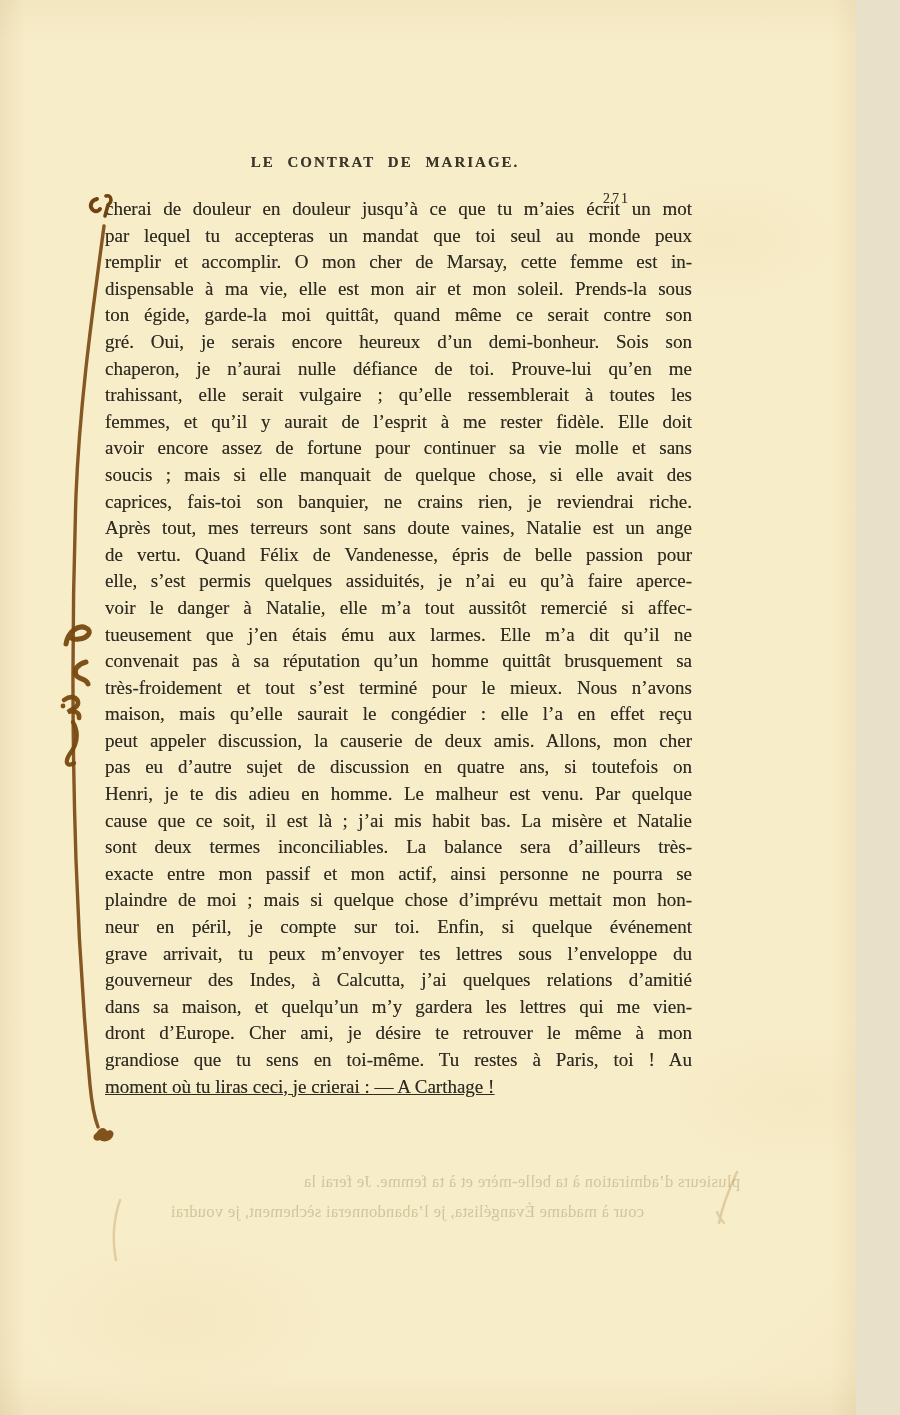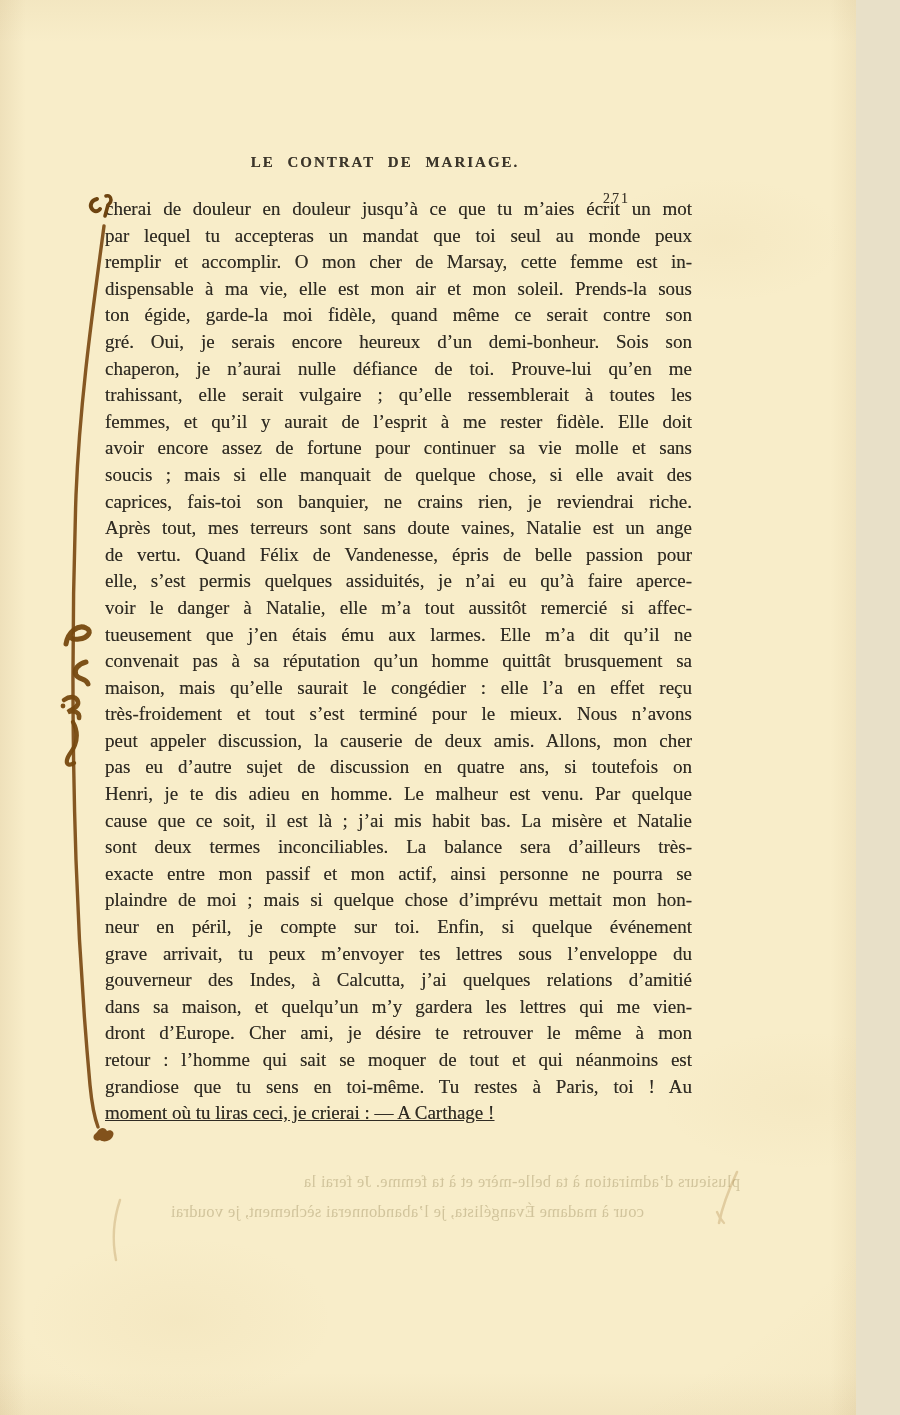--- a/index.html
+++ b/index.html
@@ -67,49 +67,48 @@
 
   <div class="header-title">LE CONTRAT DE MARIAGE.</div>
 
   <div class="folio">271</div>
 
   <div class="textblock">
       <div class="tline">cherai de douleur en douleur jusqu’à ce que tu m’aies écrit un mot</div>
       <div class="tline">par lequel tu accepteras un mandat que toi seul au monde peux</div>
       <div class="tline">remplir et accomplir. O mon cher de Marsay, cette femme est in-</div>
       <div class="tline">dispensable à ma vie, elle est mon air et mon soleil. Prends-la sous</div>
-      <div class="tline">ton égide, garde-la moi fidèle, quand même ce serait contre son</div>
+      <div class="tline">ton égide, garde-la moi quittât, quand même ce serait contre son</div>
       <div class="tline">gré. Oui, je serais encore heureux d’un demi-bonheur. Sois son</div>
       <div class="tline">chaperon, je n’aurai nulle défiance de toi. Prouve-lui qu’en me</div>
       <div class="tline">trahissant, elle serait vulgaire ; qu’elle ressemblerait à toutes les</div>
       <div class="tline">femmes, et qu’il y aurait de l’esprit à me rester fidèle. Elle doit</div>
       <div class="tline">avoir encore assez de fortune pour continuer sa vie molle et sans</div>
       <div class="tline">soucis ; mais si elle manquait de quelque chose, si elle avait des</div>
       <div class="tline">caprices, fais-toi son banquier, ne crains rien, je reviendrai riche.</div>
       <div class="tline">Après tout, mes terreurs sont sans doute vaines, Natalie est un ange</div>
       <div class="tline">de vertu. Quand Félix de Vandenesse, épris de belle passion pour</div>
       <div class="tline">elle, s’est permis quelques assiduités, je n’ai eu qu’à faire aperce-</div>
       <div class="tline">voir le danger à Natalie, elle m’a tout aussitôt remercié si affec-</div>
       <div class="tline">tueusement que j’en étais ému aux larmes. Elle m’a dit qu’il ne</div>
       <div class="tline">convenait pas à sa réputation qu’un homme quittât brusquement sa</div>
+      <div class="tline">très-froidement et tout s’est terminé pour le mieux. Nous n’avons</div>
       <div class="tline">maison, mais qu’elle saurait le congédier : elle l’a en effet reçu</div>
-      <div class="tline">très-froidement et tout s’est terminé pour le mieux. Nous n’avons</div>
       <div class="tline">peut appeler discussion, la causerie de deux amis. Allons, mon cher</div>
       <div class="tline">pas eu d’autre sujet de discussion en quatre ans, si toutefois on</div>
       <div class="tline">Henri, je te dis adieu en homme. Le malheur est venu. Par quelque</div>
       <div class="tline">cause que ce soit, il est là ; j’ai mis habit bas. La misère et Natalie</div>
       <div class="tline">sont deux termes inconciliables. La balance sera d’ailleurs très-</div>
       <div class="tline">exacte entre mon passif et mon actif, ainsi personne ne pourra se</div>
       <div class="tline">plaindre de moi ; mais si quelque chose d’imprévu mettait mon hon-</div>
       <div class="tline">neur en péril, je compte sur toi. Enfin, si quelque événement</div>
       <div class="tline">grave arrivait, tu peux m’envoyer tes lettres sous l’enveloppe du</div>
       <div class="tline">gouverneur des Indes, à Calcutta, j’ai quelques relations d’amitié</div>
       <div class="tline">dans sa maison, et quelqu’un m’y gardera les lettres qui me vien-</div>
       <div class="tline">dront d’Europe. Cher ami, je désire te retrouver le même à mon</div>
-      <div class="tline">retour : l’homme qui sait se moquer de tout et qui néanmoins est</div>
       <div class="tline">grandiose que tu sens en toi-même. Tu restes à Paris, toi ! Au</div>
       <div class="tline last">moment où tu liras ceci, je crierai : — A Carthage !</div>
     </div>
 
   <div class="gline g1">plusieurs d’admiration à ta belle-mère et à ta femme. Je ferai la</div>
   <div class="gline g2">cour à madame Évangélista, je l’abandonnerai sèchement, je voudrai</div>
 
   <svg class="ink" width="900" height="1415" viewBox="0 0 900 1415" fill="none">
 
     <g stroke="#6e4410" stroke-linecap="round" fill="none">

